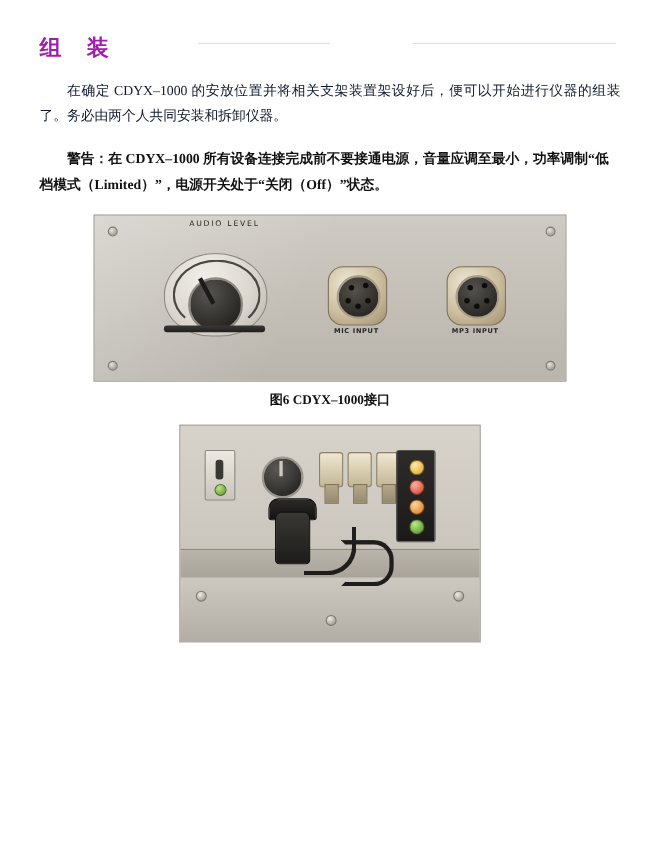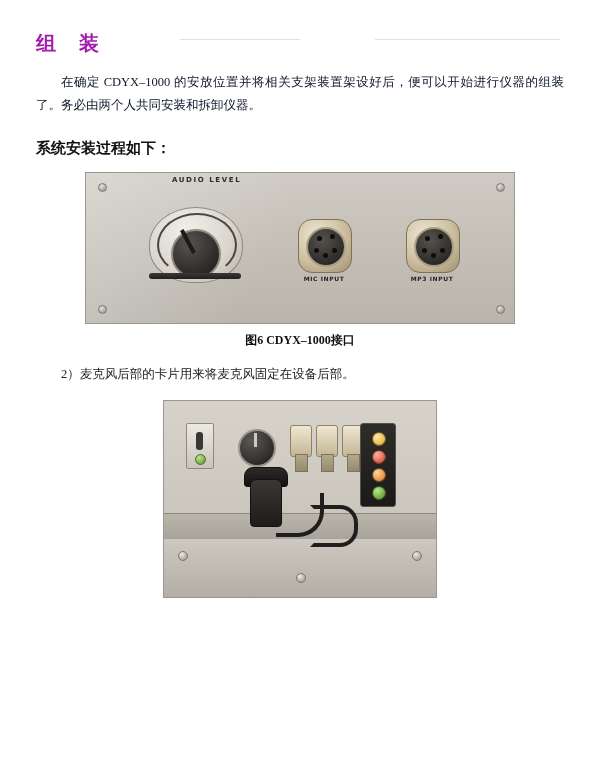--- a/index.html
+++ b/index.html
@@ -104,21 +104,21 @@
     position: absolute; left: 0; top: 0; right: 0; bottom: 0;
     background: linear-gradient(115deg, rgba(255,255,255,0.25) 0%, rgba(255,255,255,0) 45%);
   }
   .fig6 .label-audio {
     position: absolute;
     left: 86px; top: 3px;
     font-family: "DejaVu Sans", sans-serif;
     font-size: 7px;
     letter-spacing: 1.6px;
     color: #2a2a2a;
-    font-weight: bold;
+    font-weight: normal;
   }
   .knob-wrap {
     position: absolute;
     left: 55px; top: 28px;
     width: 110px; height: 96px;
   }
   .knob-dial {
     position: absolute;
     left: 8px; top: 6px;
     width: 92px; height: 74px;
@@ -350,22 +350,22 @@
 
   <div class="top-rule">
     <div class="seg a"></div>
     <div class="seg b"></div>
   </div>
 
   <h1 class="doc-title">组  装</h1>
 
   <p class="para">在确定 CDYX–1000 的安放位置并将相关支架装置架设好后，便可以开始进行仪器的组装了。务必由两个人共同安装和拆卸仪器。</p>
 
-
-  <h2 class="section-title">系统安装过程如下：</h2>
+  <p class="warning">警告：在 CDYX–1000 所有设备连接完成前不要接通电源，音量应调至最小，功率调制“低档模式（Limited）”，电源开关处于“关闭（Off）”状态。</p>
+
 
 
   <div class="figure">
     <div class="fig6">
       <div class="panel-sheen"></div>
 
       <div class="label-audio">AUDIO LEVEL</div>
 
       <div class="knob-wrap">
         <div class="knob-dial"></div>
@@ -400,21 +400,20 @@
       </div>
 
       <div class="screw" style="left:12px; top:10px;"></div>
       <div class="screw" style="left:410px; top:10px;"></div>
       <div class="screw" style="left:12px; top:132px;"></div>
       <div class="screw" style="left:410px; top:132px;"></div>
     </div>
     <div class="figcaption">图6  CDYX–1000接口</div>
   </div>
 
-  <p class="step">2）麦克风后部的卡片用来将麦克风固定在设备后部。</p>
 
   <div class="figure">
     <div class="fig7">
       <div class="rail"></div>
       <div class="lower"></div>
 
       <div class="sw-box">
         <div class="sw-lever"></div>
         <div class="sw-led"></div>
       </div>

